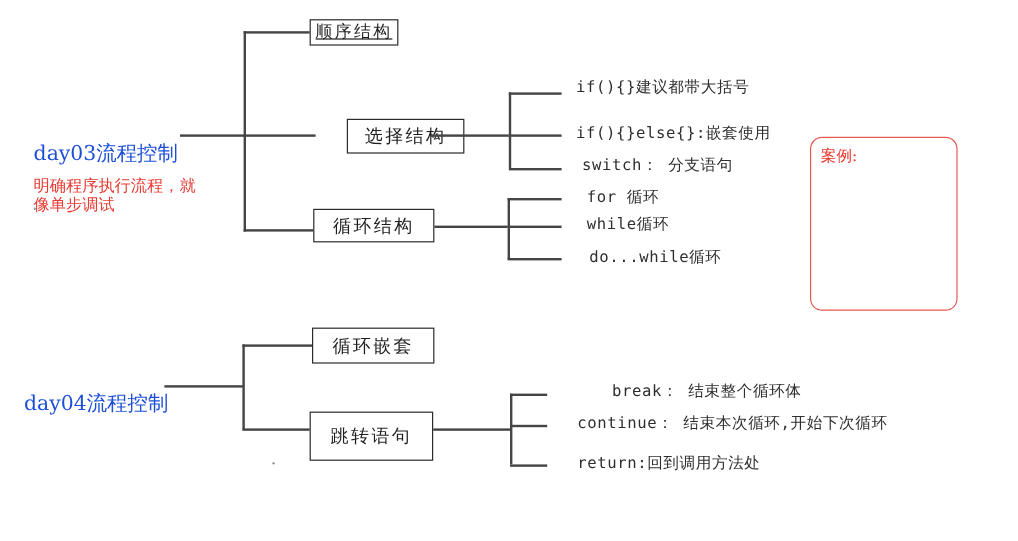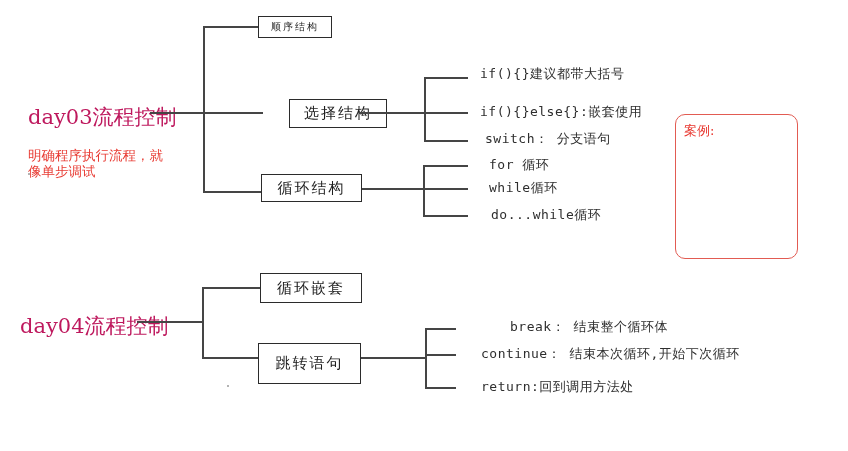--- a/index.html
+++ b/index.html
@@ -19,22 +19,23 @@
     border:1.6px solid #2b2b2b;
     background:#ffffff;
     display:flex;align-items:center;justify-content:center;
     font-size:15px;color:#1e1e1e;
     letter-spacing:2px;
     box-sizing:border-box;
   }
   
   .root-title{
     position:absolute;
-    font-size:21px;color:#be185d;
+    font-size:17px;color:#1d4ed8;
     white-space:nowrap;
+    margin-top:13px;
   }
   
   .red-note{
     position:absolute;
     font-size:13.5px;line-height:16px;
     color:#e83b33;
     white-space:nowrap;
     font-family:"DejaVu Serif","Liberation Serif",serif;
   }
   
@@ -82,21 +83,21 @@
   </div>
 
   <div class="tiny-dot" style="left:28px;top:173px;"></div>
 
   <div class="h-line" style="left:150px;top:112px;width:54px;"></div>
   <div class="v-line" style="left:203px;top:26px;height:167px;"></div>
   <div class="h-line" style="left:203px;top:26px;width:58px;"></div>
   <div class="h-line" style="left:203px;top:112px;width:60px;"></div>
   <div class="h-line" style="left:203px;top:191px;width:60px;"></div>
 
-  <div class="node-box" style="left:258px;top:16px;width:74px;height:22px;font-size:10px;">顺序结构</div>
+  <div class="node-box" style="left:258px;top:16px;width:74px;height:22px;font-size:14px;text-decoration:underline;">顺序结构</div>
   <div class="node-box" style="left:261px;top:99px;width:98px;height:29px;margin-left:28px;">选择结构</div>
   <div class="node-box" style="left:261px;top:174px;width:101px;height:28px;">循环结构</div>
 
   <div class="h-line" style="left:359px;top:112px;width:65px;"></div>
   <div class="v-line" style="left:424px;top:77px;height:63px;"></div>
   <div class="h-line" style="left:424px;top:77px;width:44px;"></div>
   <div class="h-line" style="left:424px;top:112px;width:44px;"></div>
   <div class="h-line" style="left:424px;top:140px;width:44px;"></div>
 
   <div class="leaf" style="left:480px;top:66px;">if(){}建议都带大括号</div>

